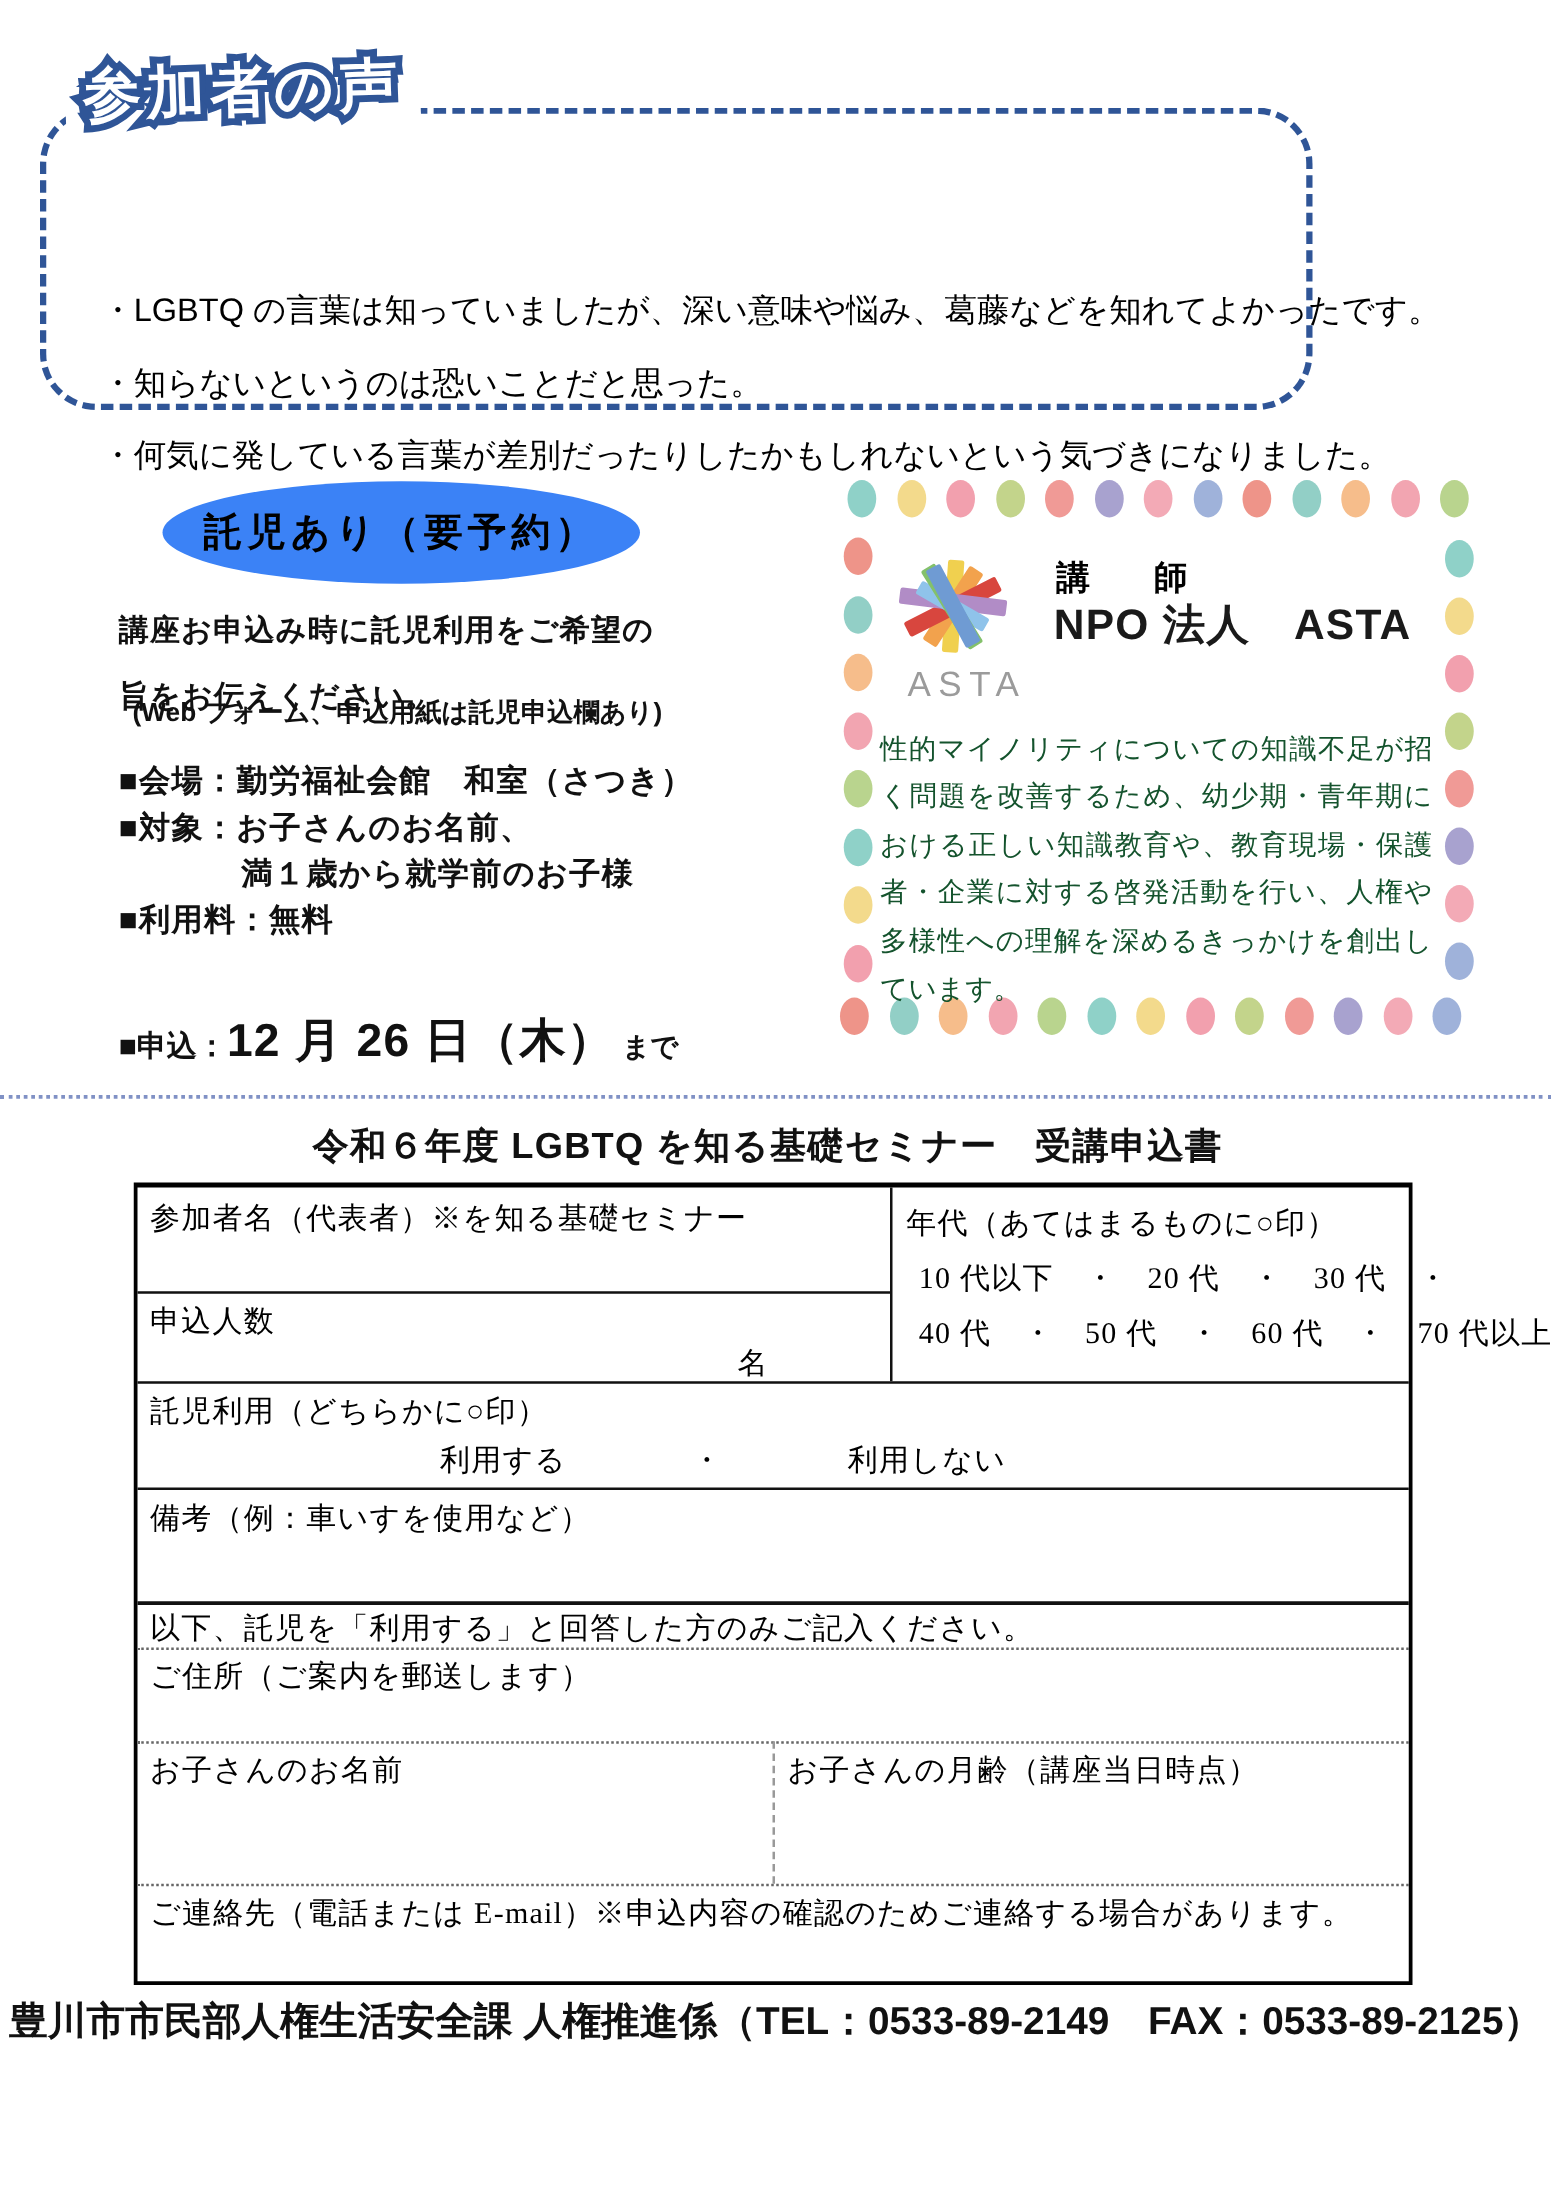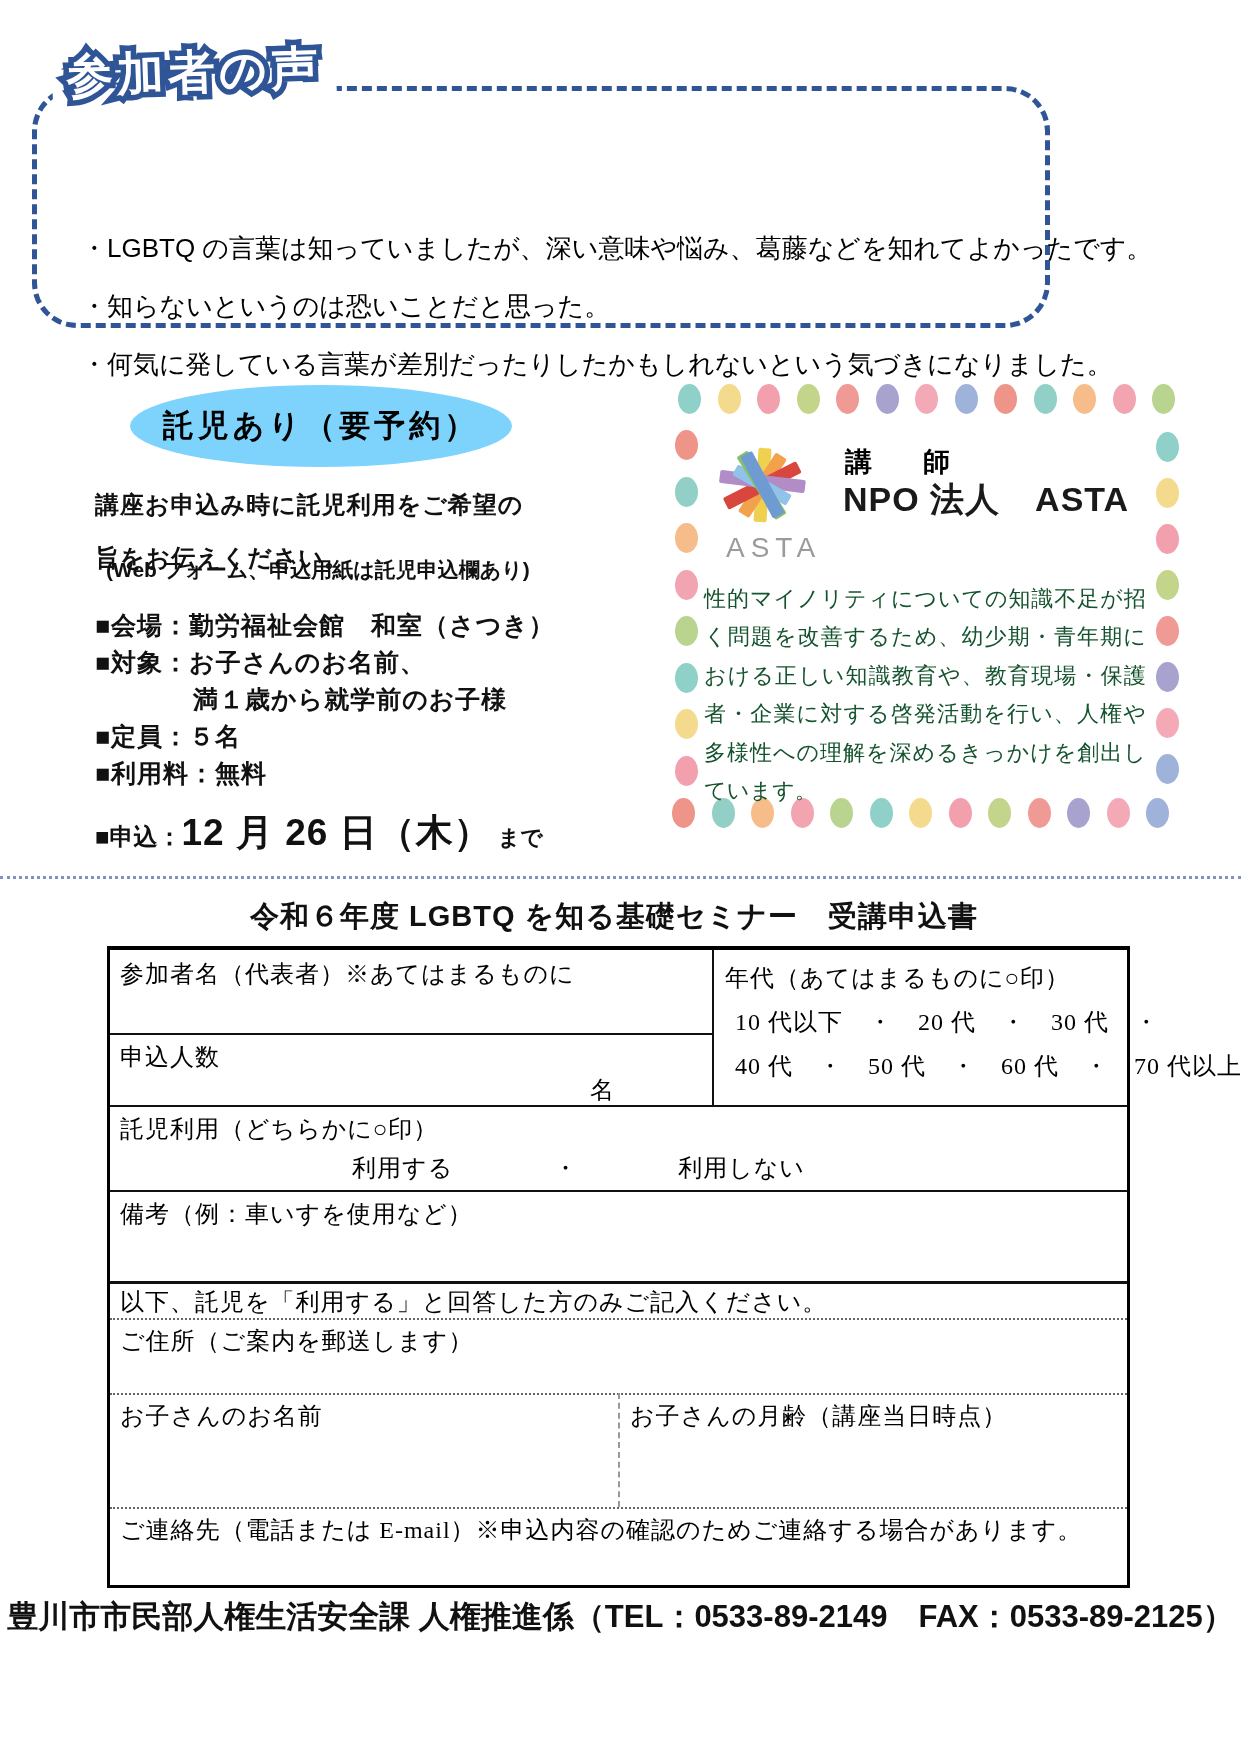--- a/index.html
+++ b/index.html
@@ -14,21 +14,21 @@
                   font-weight:500;white-space:nowrap;}
   .voices-title{position:absolute;left:52px;top:44px;transform:rotate(-2deg);
                 font-size:47px;font-weight:bold;letter-spacing:4px;background:#fff;
                 padding:2px 14px;line-height:1.1;}
   .voices-title .stroke{position:absolute;left:14px;top:2px;color:#2f5597;
                 -webkit-text-stroke:11px #2f5597;}
   .voices-title .fill{position:relative;color:#ffffff;}
 
   
   .cc-badge{position:absolute;left:130px;top:385px;width:382px;height:82px;border-radius:50%;
-            background:#7dd3fc;display:flex;align-items:center;justify-content:center;
+            background:#3b82f6;display:flex;align-items:center;justify-content:center;
             font-size:31px;font-weight:bold;letter-spacing:4px;color:#000;}
   .cc-intro{position:absolute;left:95px;top:478px;width:448px;font-size:24px;font-weight:bold;
             line-height:53px;letter-spacing:1px;}
   .cc-note{position:absolute;left:106px;top:556px;font-size:21px;font-weight:bold;letter-spacing:0px;}
   .cc-list{position:absolute;left:95px;top:607px;font-size:25px;font-weight:bold;letter-spacing:1px;}
   .cc-list div{line-height:37px;white-space:nowrap;}
   .cc-list div.indent{padding-left:98px;}
   .cc-apply{position:absolute;left:95px;top:808px;white-space:nowrap;}
   .cc-apply .lbl{font-size:24px;font-weight:bold;vertical-align:baseline;}
   .cc-apply .date{font-size:37px;font-weight:bold;letter-spacing:1px;vertical-align:baseline;}
@@ -90,21 +90,20 @@
     <span class="fill">参加者の声</span>
   </div>
 
   <div class="cc-badge">託児あり（要予約）</div>
   <div class="cc-intro">講座お申込み時に託児利用をご希望の旨をお伝えください。</div>
   <div class="cc-note">(Web フォーム、申込用紙は託児申込欄あり)</div>
   <div class="cc-list">
     <div>■会場：勤労福祉会館　和室（さつき）</div>
     <div>■対象：お子さんのお名前、</div>
     <div class="indent">満１歳から就学前のお子様</div>
-    <div>■定員：５名</div>
     <div>■利用料：無料</div>
   </div>
   <div class="cc-apply">
     <span class="lbl">■申込：</span><span class="date">12 月 26 日（木）</span><span class="suffix"> まで</span>
   </div>
 
   <div>
       <div class="dot" style="left: 678px; top: 384px; background: rgb(143, 209, 200);"></div>
       <div class="dot" style="left: 717.5px; top: 384px; background: rgb(243, 218, 140);"></div>
       <div class="dot" style="left: 757px; top: 384px; background: rgb(242, 160, 174);"></div>
@@ -172,21 +171,21 @@
     <div class="line v1"></div>
     <div class="line hA"></div>
     <div class="line hB"></div>
     <div class="line hC"></div>
     <div class="line hD"></div>
     <div class="line hE"></div>
     <div class="line hF"></div>
     <div class="line hG"></div>
     <div class="line vG"></div>
 
-    <div class="ft" style="left:10px;top:8px;">参加者名（代表者）※あてはまるものに</div>
+    <div class="ft" style="left:10px;top:8px;">参加者名（代表者）※を知る基礎セミナー</div>
     <div class="ft" style="left:10px;top:91px;">申込人数</div>
     <div class="ft" style="left:480px;top:124px;">名</div>
     <div class="ft" style="left:615px;top:12px;">年代（あてはまるものに○印）</div>
     <div class="ft" style="left:625px;top:56px;">10 代以下　・　20 代　・　30 代　・</div>
     <div class="ft" style="left:625px;top:100px;">40 代　・　50 代　・　60 代　・　70 代以上</div>
     <div class="ft" style="left:10px;top:163px;">託児利用（どちらかに○印）</div>
     <div class="ft options-row">利用する　　　　・　　　　利用しない</div>
     <div class="ft" style="left:10px;top:248px;">備考（例：車いすを使用など）</div>
     <div class="ft" style="left:10px;top:336px;">以下、託児を「利用する」と回答した方のみご記入ください。</div>
     <div class="ft" style="left:10px;top:375px;">ご住所（ご案内を郵送します）</div>

